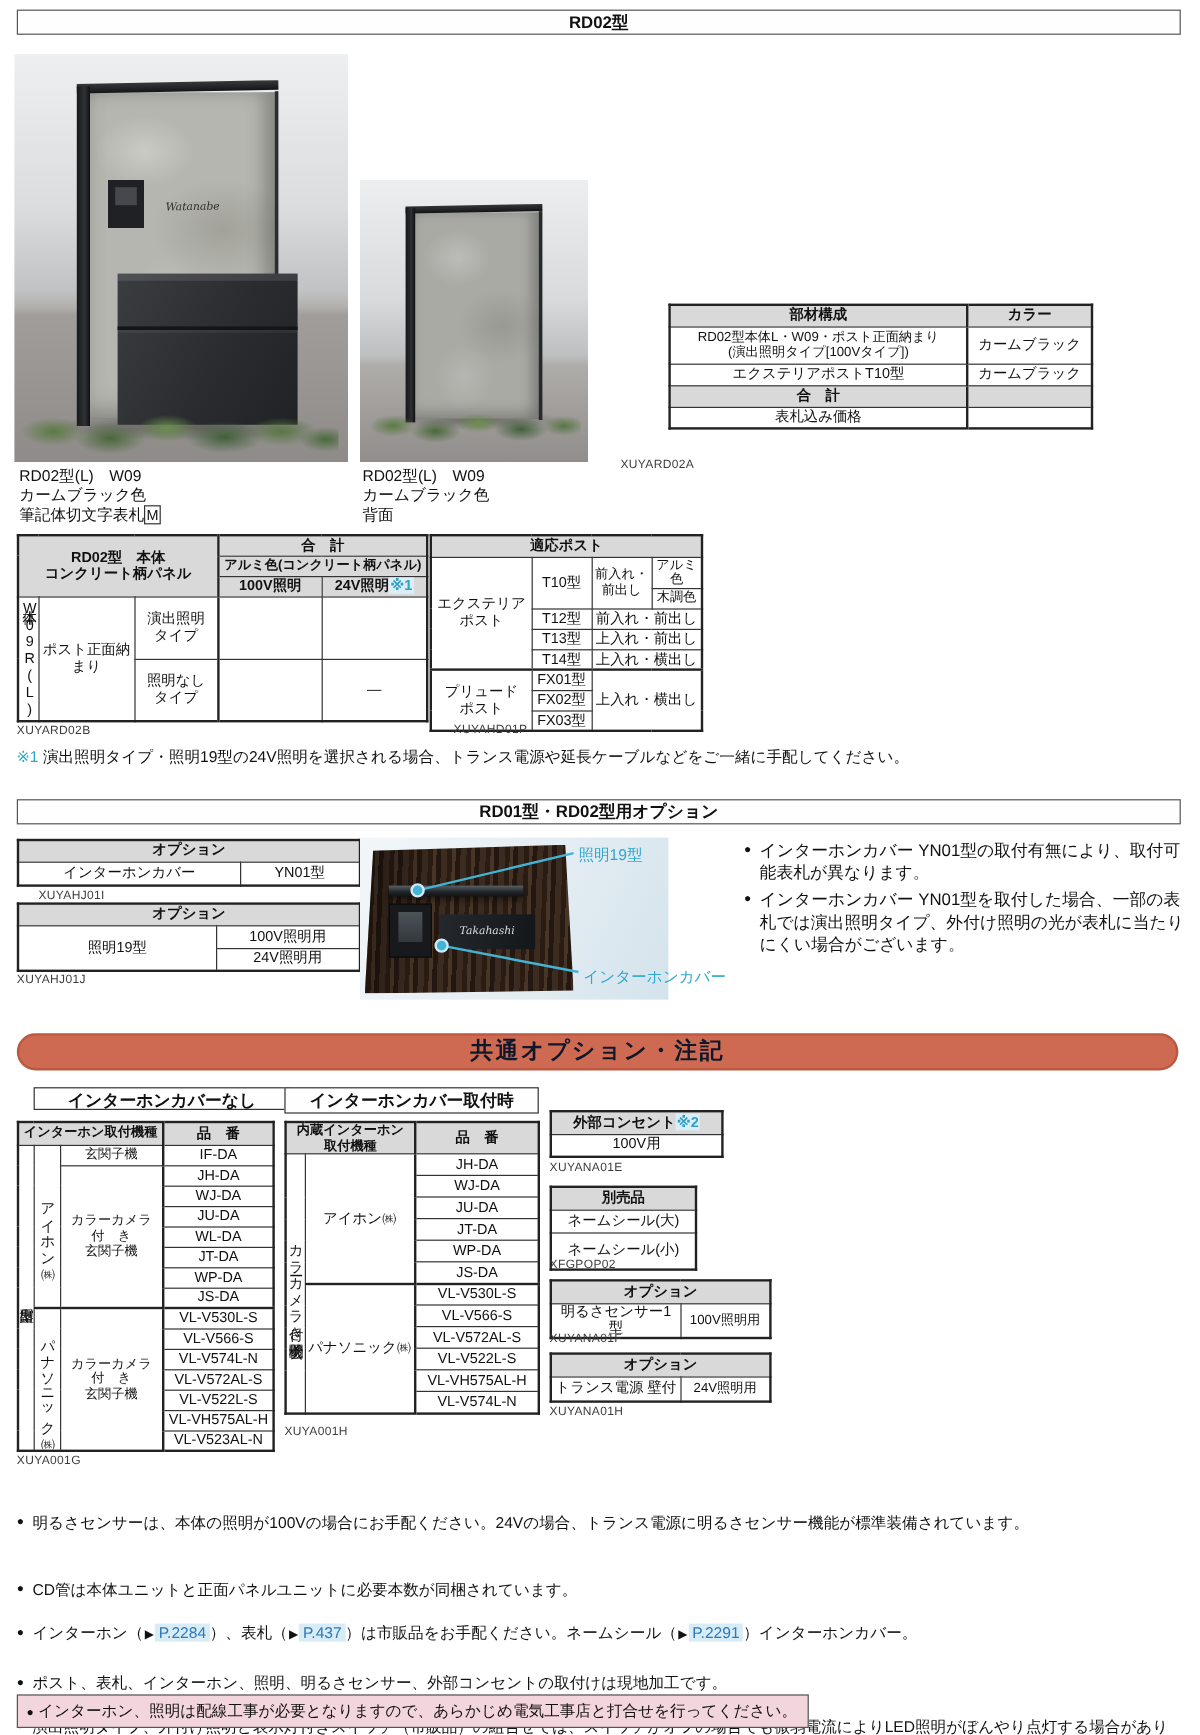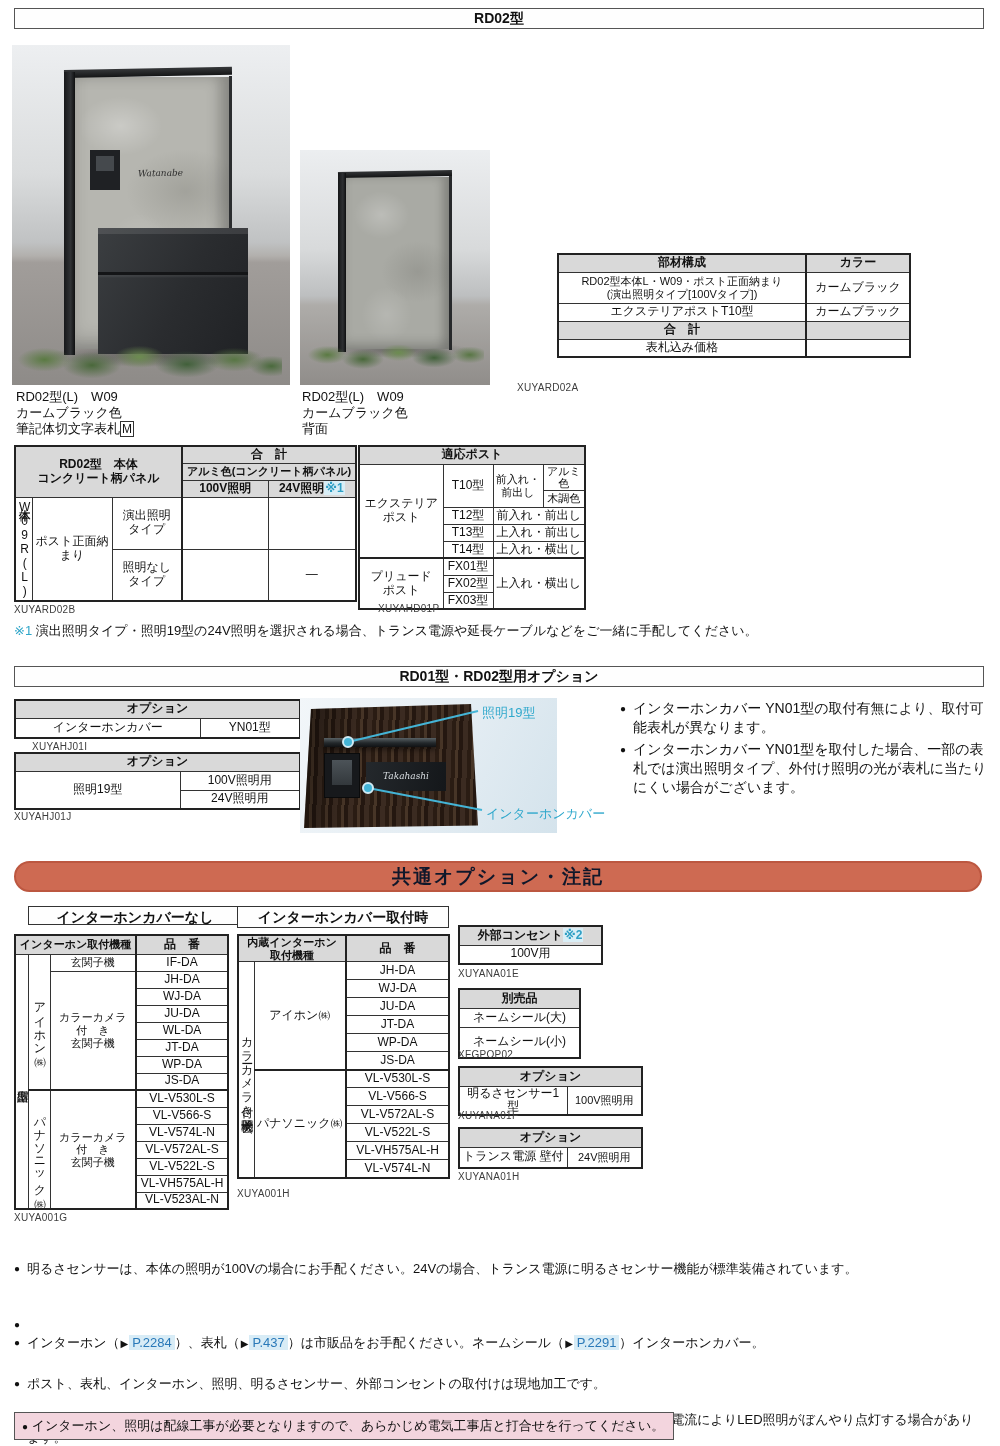--- a/index.html
+++ b/index.html
@@ -571,20 +571,21 @@
   </tbody>
     </table>
   <div class="abs code" style="left:458px; top:1171px;">XUYANA01H</div>
 
   <div class="abs note" style="left:14px; top:1260px; width:972px;">
     <span class="bullet">●</span>
     <span>明るさセンサーは、本体の照明が100Vの場合にお手配ください。24Vの場合、トランス電源に明るさセンサー機能が標準装備されています。</span>
   </div>
   <div class="abs note" style="left:14px; top:1298px; width:972px;">
     <span class="bullet">●</span>
+    <span>CD管は本体ユニットと正面パネルユニットに必要本数が同梱されています。</span>
   </div>
   <div class="abs note" style="left:14px; top:1316px; width:972px;">
     <span class="bullet">●</span><span>インターホン（</span><span class="arrow">▶</span><span class="pagelink">P.2284</span><span>）、表札（</span><span class="arrow">▶</span><span class="pagelink">P.437</span><span>）は市販品をお手配ください。ネームシール（</span><span class="arrow">▶</span><span class="pagelink">P.2291</span><span>）インターホンカバー。</span>
   </div>
   <div class="abs note" style="left:14px; top:1338px; width:972px;">
     <span class="bullet">●</span>
     <span>ポスト、表札、インターホン、照明、明るさセンサー、外部コンセントの取付けは現地加工です。</span>
   </div>
   <div class="abs note" style="left:14px; top:1356px; width:972px;">
     <span class="bullet">●</span>

